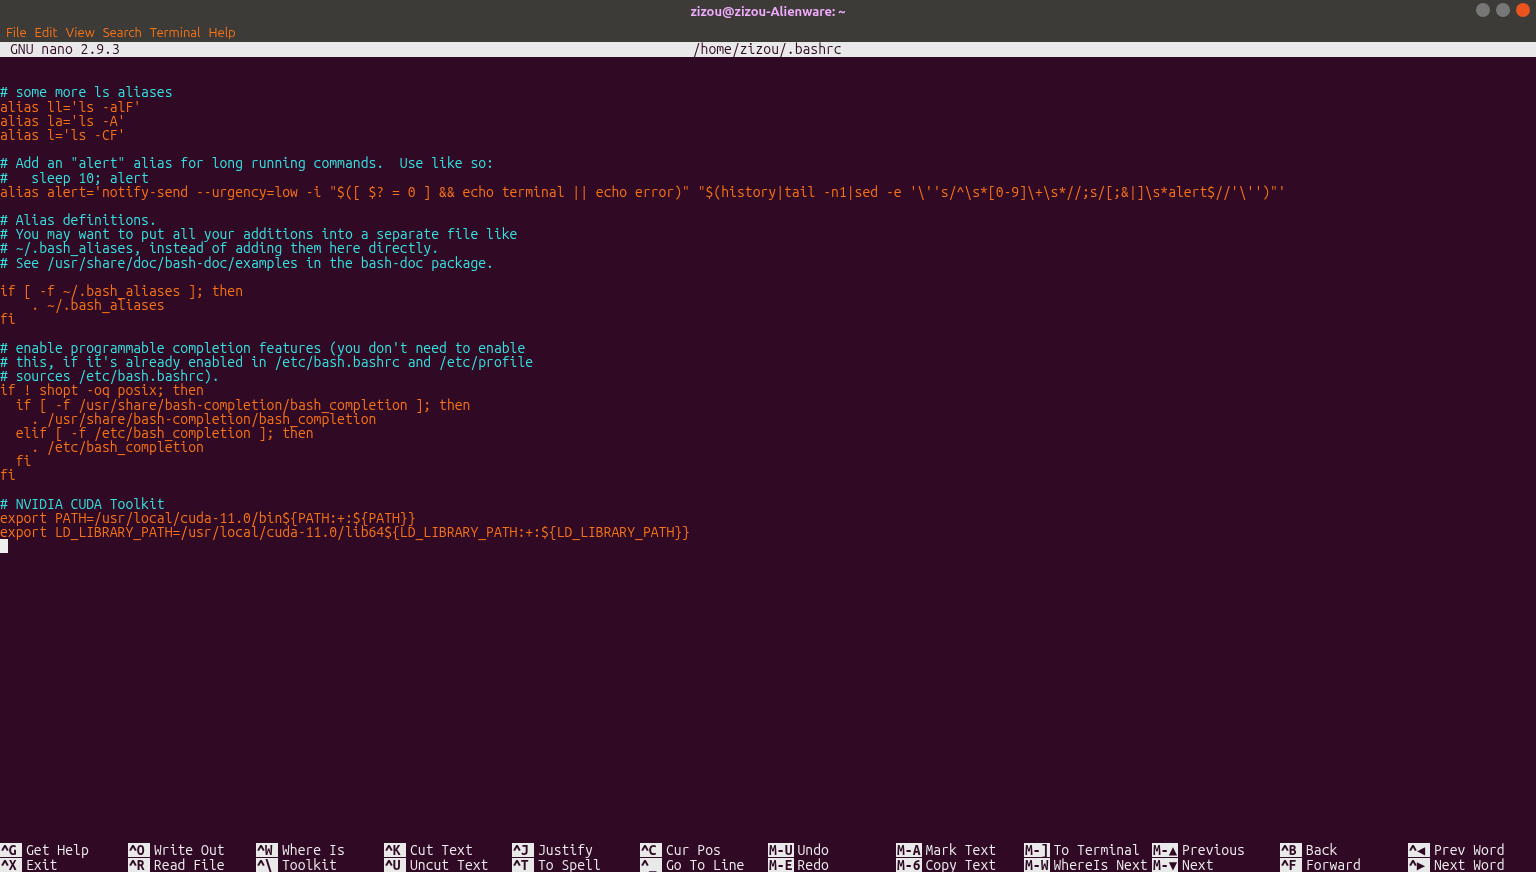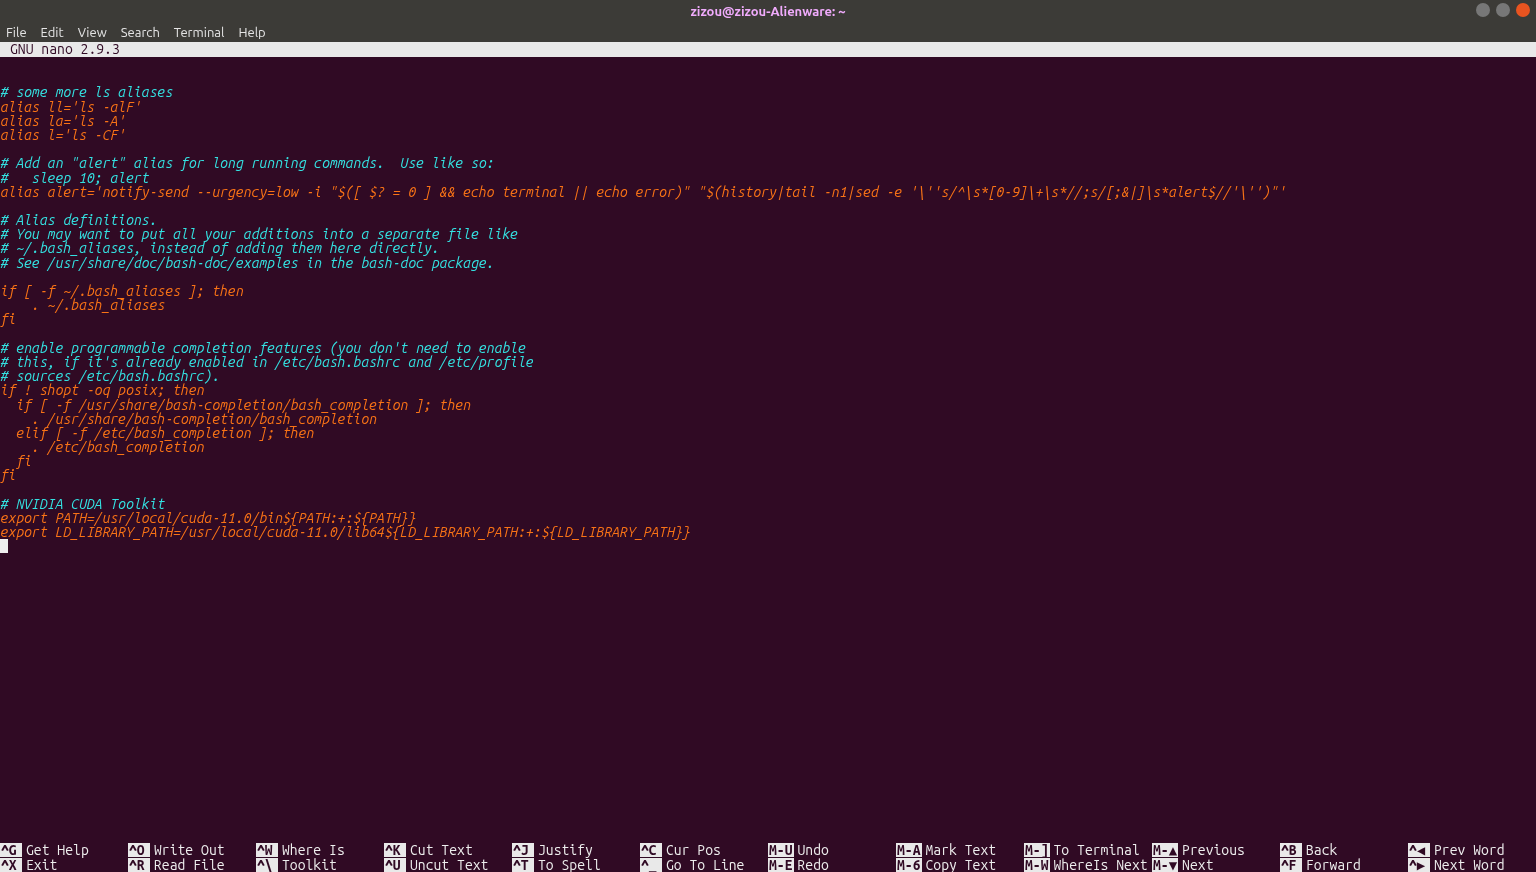--- a/index.html
+++ b/index.html
@@ -32,44 +32,44 @@
   .wc {
     width: 14px; height: 14px; border-radius: 50%;
     display: inline-block;
   }
   .wc-min { background: #777; }
   .wc-max { background: #777; }
   .wc-close { background: #e95420; }
   .menubar {
     height: 20px;
     background: #3c3b37;
-    color: #e5e5e5;
+    color: #f97316;
     font-family: Ubuntu, sans-serif;
     font-size: 13px;
     line-height: 20px;
     display: flex;
-    gap: 14px;
+    gap: 8px;
     padding: 0 6px;
   }
   .menubar span { cursor: default; }
   .nano-header {
     display: flex;
     height: 15px;
     background: #e9e9e9;
     color: #300a24;
     font-weight: normal;
   }
   .nano-header .left { padding-left: 10px; width: 33.3%; }
   .nano-header .center { width: 33.3%; text-align: center; }
   .nano-header .right { width: 33.3%; text-align: right; padding-right: 6px; }
   .editor {
     padding: 0;
     white-space: pre;
   }
-  .editor div { height: 14.2px; font-style: italic; }
+  .editor div { height: 14.2px; }
   .comment { color: #34e2e2; }
   .plain   { color: #f97316; }
   .cursor {
     display: inline-block;
     width: 8px; height: 14px;
     background: #eeeeee;
     vertical-align: bottom;
   }
   .help {
     position: absolute;
@@ -108,20 +108,21 @@
   <span>File</span>
   <span>Edit</span>
   <span>View</span>
   <span>Search</span>
   <span>Terminal</span>
   <span>Help</span>
 </div>
 
 <div class="nano-header">
   <div class="left">  GNU nano 2.9.3</div>
+  <div class="center">/home/zizou/.bashrc</div>
 </div>
 
 <div class="editor" id="editor"><div class="plain"></div><div class="plain"></div><div class="comment"># some more ls aliases</div><div class="plain">alias ll='ls -alF'</div><div class="plain">alias la='ls -A'</div><div class="plain">alias l='ls -CF'</div><div class="plain"></div><div class="comment"># Add an "alert" alias for long running commands.  Use like so:</div><div class="comment">#   sleep 10; alert</div><div class="plain">alias alert='notify-send --urgency=low -i "$([ $? = 0 ] &amp;&amp; echo terminal || echo error)" "$(history|tail -n1|sed -e '\''s/^\s*[0-9]\+\s*//;s/[;&amp;|]\s*alert$//'\'')"'</div><div class="plain"></div><div class="comment"># Alias definitions.</div><div class="comment"># You may want to put all your additions into a separate file like</div><div class="comment"># ~/.bash_aliases, instead of adding them here directly.</div><div class="comment"># See /usr/share/doc/bash-doc/examples in the bash-doc package.</div><div class="plain"></div><div class="plain">if [ -f ~/.bash_aliases ]; then</div><div class="plain">    . ~/.bash_aliases</div><div class="plain">fi</div><div class="plain"></div><div class="comment"># enable programmable completion features (you don't need to enable</div><div class="comment"># this, if it's already enabled in /etc/bash.bashrc and /etc/profile</div><div class="comment"># sources /etc/bash.bashrc).</div><div class="plain">if ! shopt -oq posix; then</div><div class="plain">  if [ -f /usr/share/bash-completion/bash_completion ]; then</div><div class="plain">    . /usr/share/bash-completion/bash_completion</div><div class="plain">  elif [ -f /etc/bash_completion ]; then</div><div class="plain">    . /etc/bash_completion</div><div class="plain">  fi</div><div class="plain">fi</div><div class="plain"></div><div class="comment"># NVIDIA CUDA Toolkit</div><div class="plain">export PATH=/usr/local/cuda-11.0/bin${PATH:+:${PATH}}</div><div class="plain">export LD_LIBRARY_PATH=/usr/local/cuda-11.0/lib64${LD_LIBRARY_PATH:+:${LD_LIBRARY_PATH}}</div><div><span class="cursor"></span></div></div>
 
 <div class="help" id="help">
     <div class="cell">
       <span class="key">^G</span>
       <span>Get Help</span>
     </div>
     <div class="cell">

